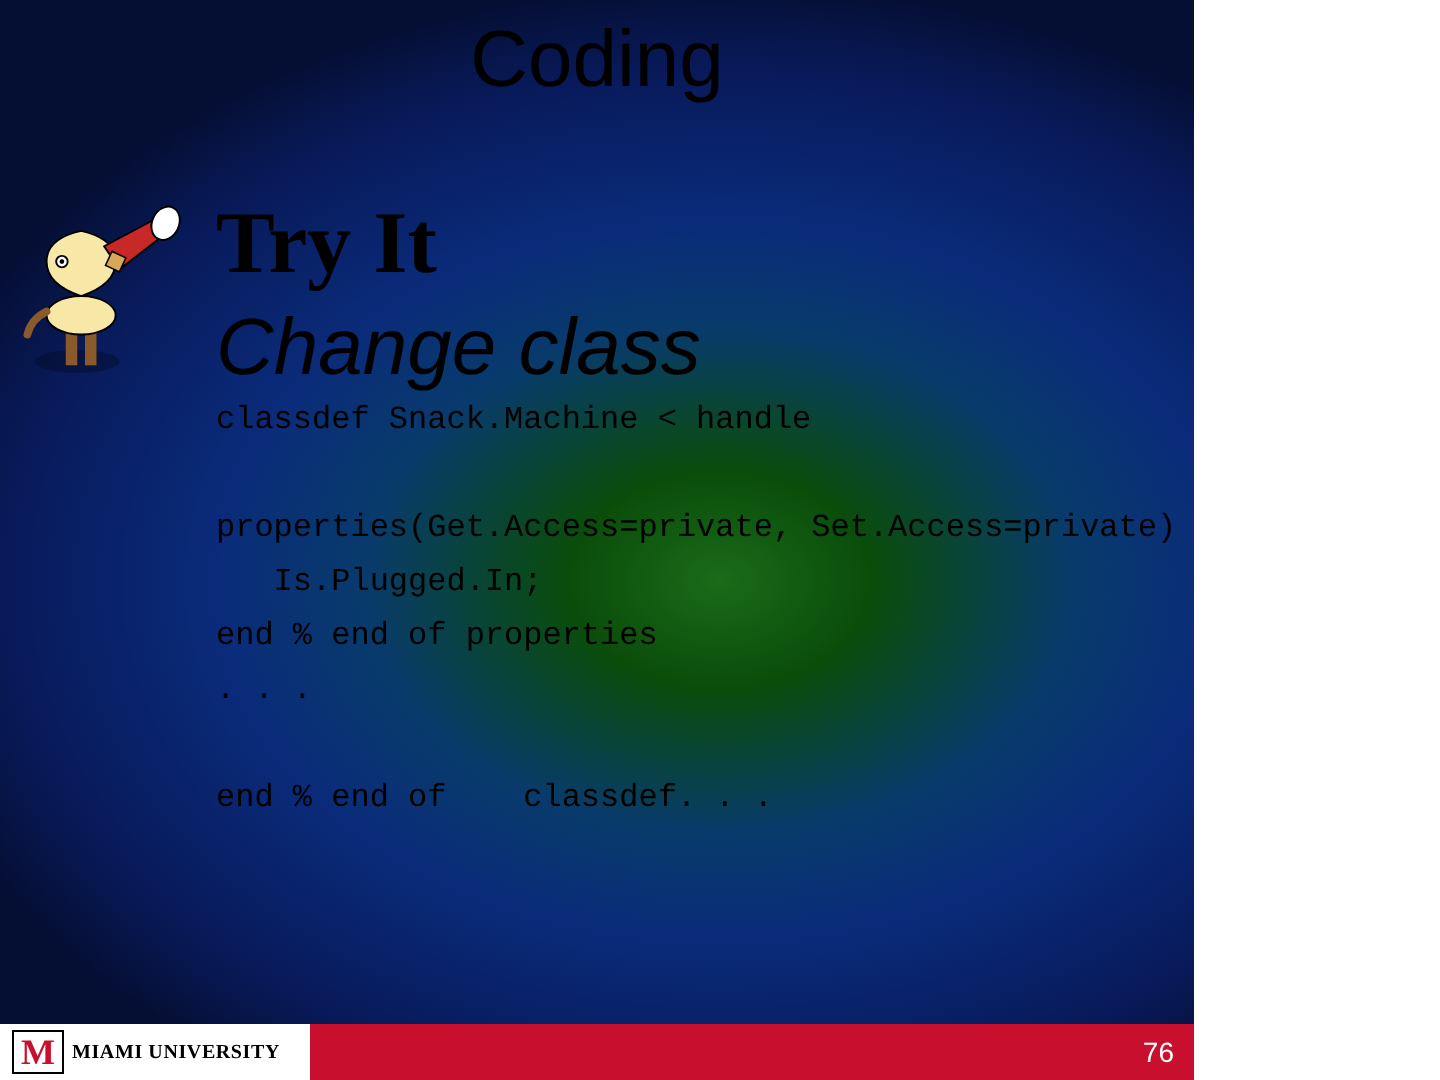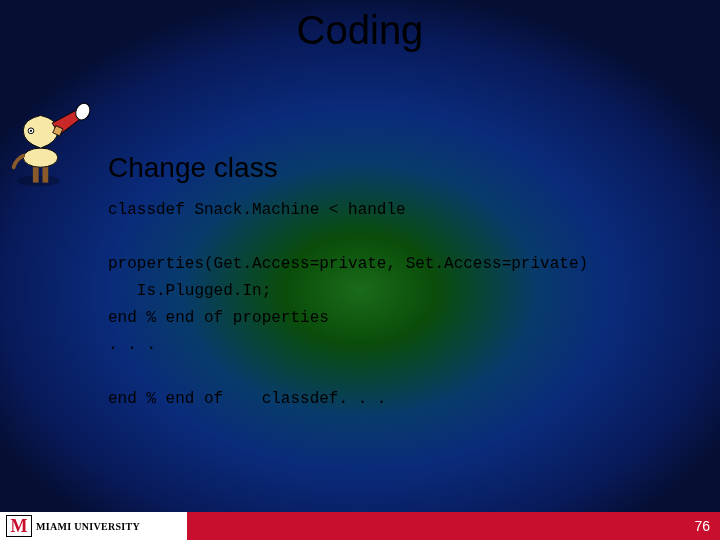--- a/index.html
+++ b/index.html
@@ -1,18 +1,18 @@
 <!DOCTYPE html>
 <html><head>
 <meta charset="utf-8">
 <style>
   * { margin: 0; padding: 0; box-sizing: border-box; }
   html, body { width: 720px; height: 540px; overflow: hidden; }
   .slide {
-    width: 720px;
+    width: 597px;
     height: 540px;
     background: radial-gradient(ellipse 420px 300px at 360px 290px, #1a6b1a 0%, #0a4d0a 18%, #083b6b 42%, #0a2b7a 60%, #081a5a 85%, #050e33 100%);
     position: relative;
     font-family: Arial, Helvetica, sans-serif;
     color: #000;
   }
   .title {
     position: absolute;
     top: 8px;
     left: 0;
@@ -35,22 +35,23 @@
     top: 96px;
     font-family: "Comic Sans MS", "Marker Felt", cursive;
     font-weight: 700;
     font-size: 44px;
     color: #000;
   }
   .subtitle {
     position: absolute;
     left: 108px;
     top: 152px;
-    font-size: 28px;
+    font-size: 40px;
     color: #000;
+    font-style: italic;
   }
   .code {
     position: absolute;
     left: 108px;
     top: 197px;
     font-family: "Courier New", Courier, monospace;
     font-size: 16px;
     line-height: 27px;
     color: #000;
     white-space: pre;
@@ -119,20 +120,21 @@
     <ellipse cx="36" cy="58" rx="18" ry="10" fill="#f8e8a8" stroke="#000" stroke-width="1"></ellipse>
     <path d="M 36 48 Q 18 42 18 30 Q 18 18 36 14 Q 54 18 54 30 Q 54 42 36 48 Z" fill="#f8e8a8" stroke="#000" stroke-width="1"></path>
     <path d="M 48 22 L 78 6 L 82 14 L 56 34 Z" fill="#c82828" stroke="#000" stroke-width="1"></path>
     <ellipse cx="80" cy="10" rx="7" ry="9" fill="#fff" stroke="#000" stroke-width="1" transform="rotate(25 80 10)"></ellipse>
     <rect x="50" y="26" width="8" height="8" fill="#d8a858" stroke="#000" stroke-width="0.8" transform="rotate(25 54 30)"></rect>
     <circle cx="26" cy="30" r="3" fill="#fff" stroke="#000" stroke-width="1"></circle>
     <circle cx="26" cy="30" r="1.2" fill="#000"></circle>
     <path d="M 18 56 Q 10 60 8 68" fill="none" stroke="#8a5a2a" stroke-width="4" stroke-linecap="round"></path>
   </svg>
 
+  <div class="tryit">Try It</div>
 
   <div class="subtitle">Change class</div>
 
   <div class="code"><span>classdef Snack.Machine &lt; handle</span>
 <span></span>
 <span>properties(Get.Access=private, Set.Access=private)</span>
 <span>   Is.Plugged.In;</span>
 <span>end % end of properties</span>
 <span>. . .</span>
 <span></span>

